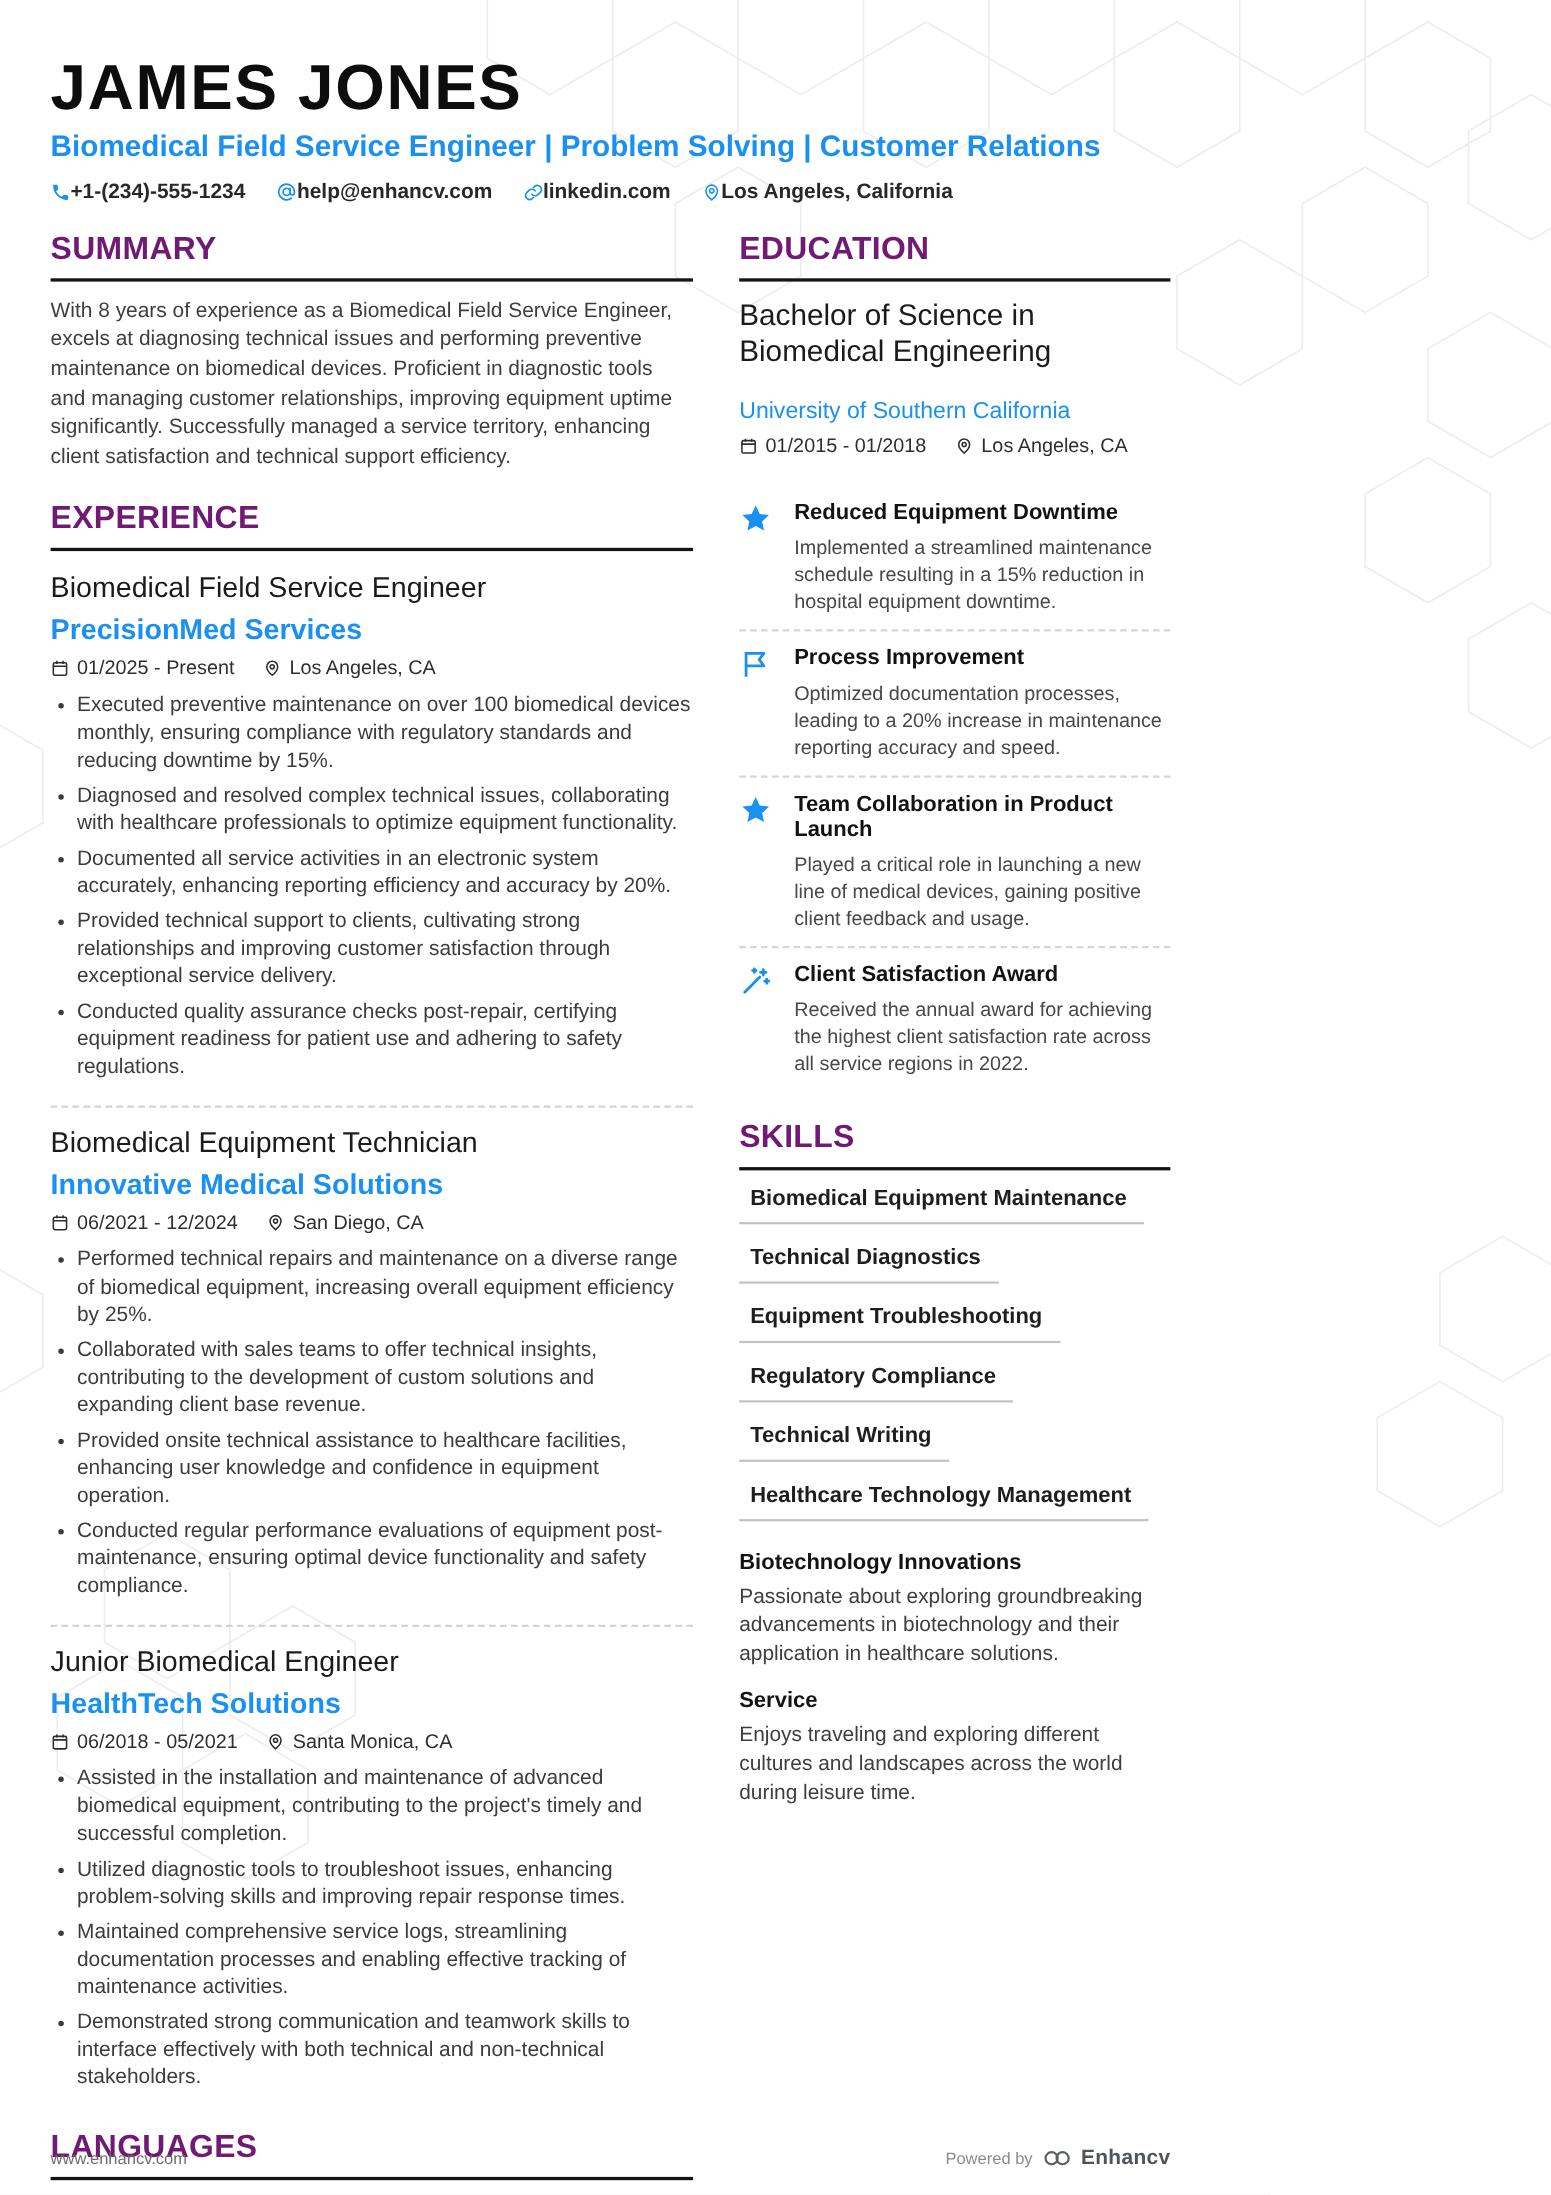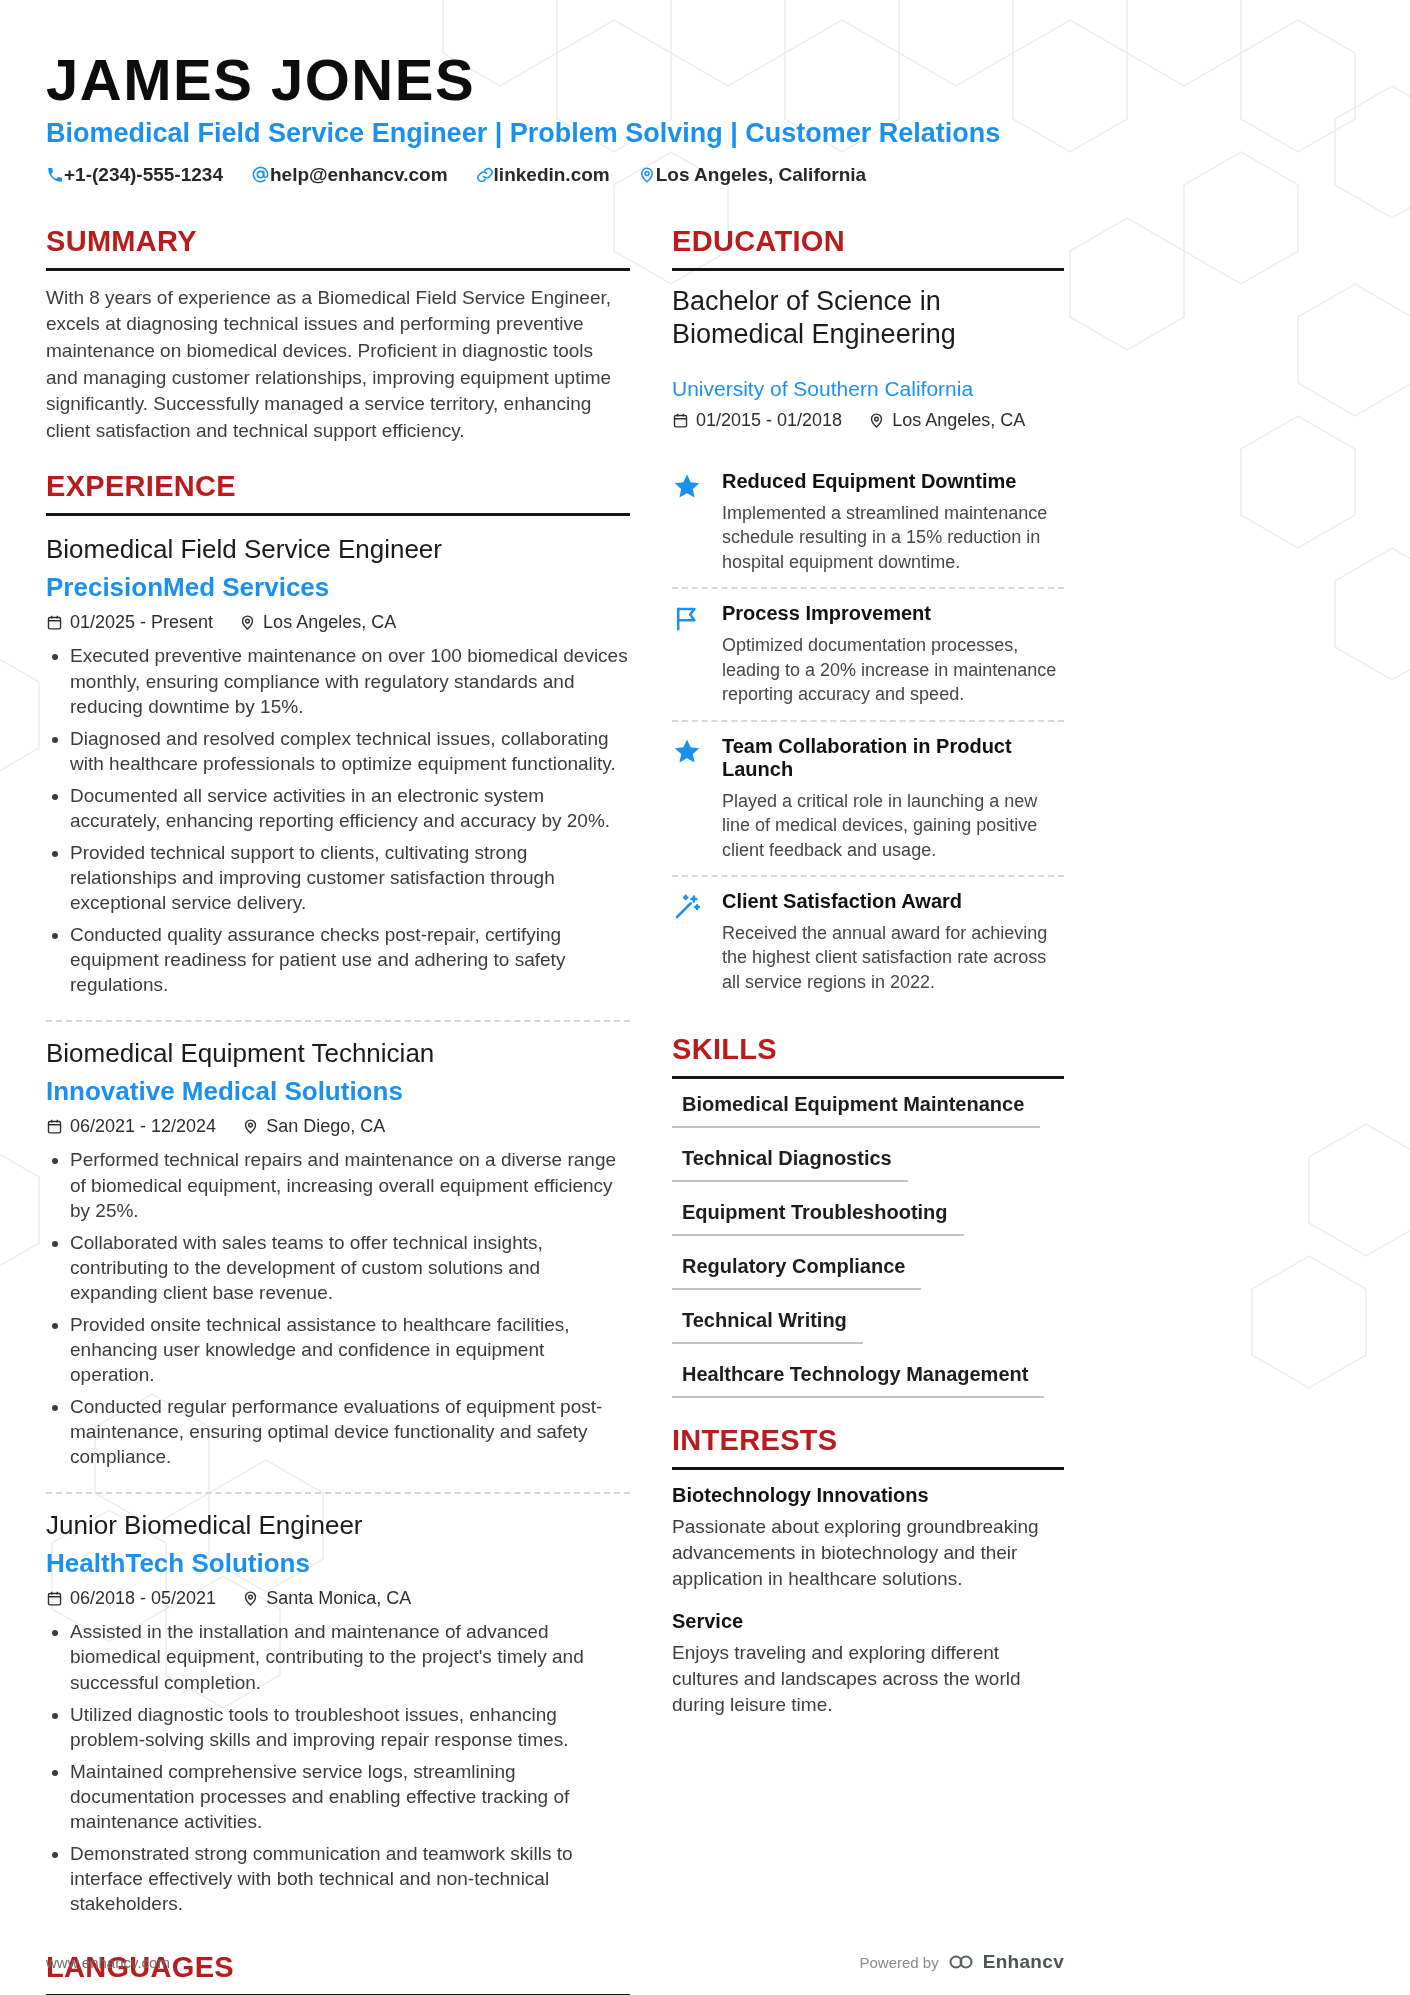--- a/index.html
+++ b/index.html
@@ -12,21 +12,21 @@
   .name { font-size:58px; font-weight:800; letter-spacing:1.5px; color:#0d0d0d; margin:0; line-height:1.05; }
   .headline { font-size:27px; font-weight:700; color:var(--accent,#1a91f0); margin-top:7px; }
   .contact-row { display:flex; gap:28px; margin-top:15px; align-items:center; font-size:19px; font-weight:600; color:#282828; }
   .contact-item { display:flex; align-items:center; gap:0; }
   .contact-item svg { display:block; }
 
   .cols { display:flex; gap:42px; margin-top:24px; }
   .col-left { width:584px; flex:none; }
   .col-right { width:392px; flex:none; }
 
-  h2.section { font-size:29px; font-weight:800; color:#b91c1c; border-bottom:3px solid #141414; padding-bottom:10px; margin:15px 0 14px; letter-spacing:.3px; }
+  h2.section { font-size:29px; font-weight:800; color:#701a75; border-bottom:3px solid #141414; padding-bottom:10px; margin:0 0 14px; letter-spacing:.3px; }
   section { margin-bottom:26px; }
 
   .summary-text { font-size:19px; line-height:1.4; color:#3e3e3e; }
 
   .job { padding:4px 0 2px; }
   .job-title { font-size:26px; font-weight:400; color:#1b1b1b; margin:0; }
   .company { font-size:26px; font-weight:700; color:var(--accent,#1a91f0); margin-top:7px; }
   .meta { display:flex; gap:26px; margin-top:9px; font-size:18px; color:#2e2e2e; align-items:center; }
   .meta-item { display:flex; align-items:center; gap:7px; }
   ul.bullets { margin:10px 0 0; padding-left:24px; font-size:19px; color:#3c3c3c; line-height:1.32; }
@@ -344,21 +344,20 @@
           <h2 class="section">SKILLS</h2>
           <div class="skill-row"><span class="skill">Biomedical Equipment Maintenance</span></div>
           <div class="skill-row"><span class="skill">Technical Diagnostics</span></div>
           <div class="skill-row"><span class="skill">Equipment Troubleshooting</span></div>
           <div class="skill-row"><span class="skill">Regulatory Compliance</span></div>
           <div class="skill-row"><span class="skill">Technical Writing</span></div>
           <div class="skill-row"><span class="skill">Healthcare Technology Management</span></div>
         </section>
 
         <section>
-          <h2 class="section">INTERESTS</h2>
           <div>
             <h4 class="int-title">Biotechnology Innovations</h4>
             <div class="int-text">Passionate about exploring groundbreaking advancements in biotechnology and their application in healthcare solutions.</div>
           </div>
           <div>
             <h4 class="int-title">Service</h4>
             <div class="int-text">Enjoys traveling and exploring different cultures and landscapes across the world during leisure time.</div>
           </div>
         </section>
 

